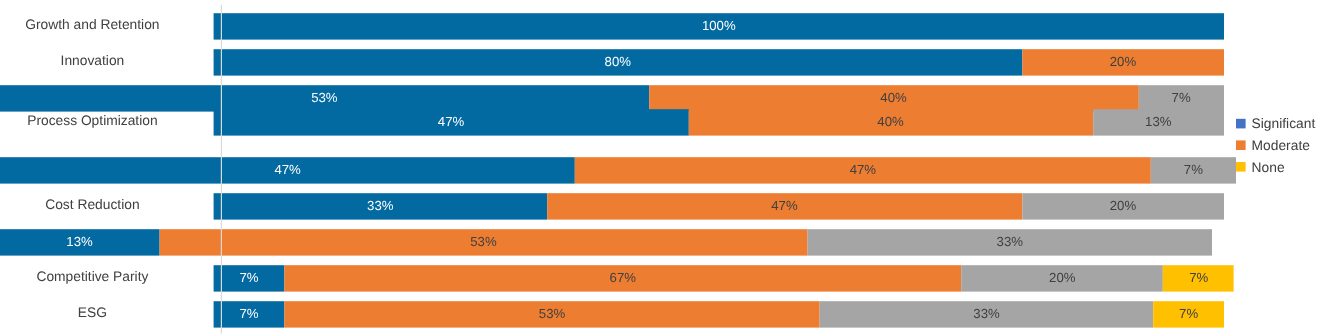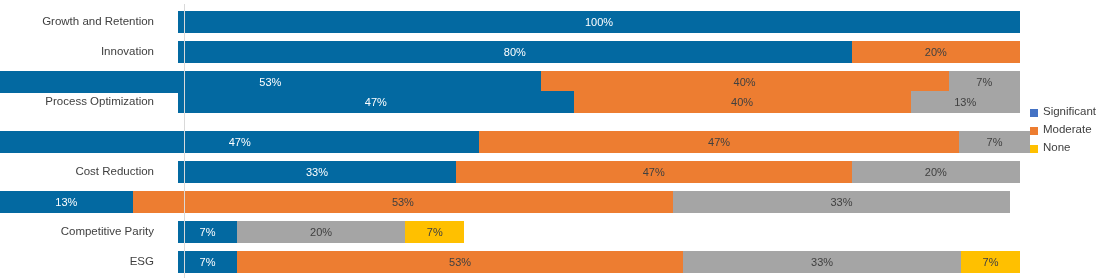--- a/index.html
+++ b/index.html
@@ -35,21 +35,21 @@
     left: 0;
     width: 1020px;
     height: 30px;
     display: flex;
     align-items: center;
   }
 
   .cat-label {
     width: 178px;
     flex: 0 0 178px;
-    text-align: right;
+    text-align: center;
     padding-right: 24px;
     box-sizing: border-box;
     font-size: 11.5px;
     color: #404040;
     white-space: nowrap;
     line-height: 1;
   }
 
   .bar-track {
     position: relative;
@@ -95,21 +95,21 @@
 
   
   #legend {
     position: absolute;
     left: 1030px;
     top: 99px;
     width: 83px;
   }
   .legend-item {
     display: flex;
-    align-items: flex-end;
+    align-items: flex-start;
     height: 18px;
   }
   .legend-swatch {
     width: 8px;
     height: 8px;
     flex: 0 0 8px;
     margin-right: 5px;
   }
   .legend-swatch.significant { background: #4472C4; }
   .legend-swatch.moderate    { background: #ED7D31; }
@@ -214,20 +214,23 @@
               <span class="seg-label">33%</span>
             </div>
           </div>
         </div>
         <div class="cat-row" style="top: 217px;">
           <div class="cat-label">Competitive Parity</div>
           <div class="bar-track">
             <div class="seg significant" style="flex: 0 0 7%;">
               <span class="seg-label">7%</span>
             </div>
+            <div class="seg moderate" style="flex: 0 0 67%;">
+              <span class="seg-label">67%</span>
+            </div>
             <div class="seg small" style="flex: 0 0 20%;">
               <span class="seg-label">20%</span>
             </div>
             <div class="seg none" style="flex: 0 0 7%;">
               <span class="seg-label">7%</span>
             </div>
           </div>
         </div>
         <div class="cat-row" style="top: 247px;">
           <div class="cat-label">ESG</div>

